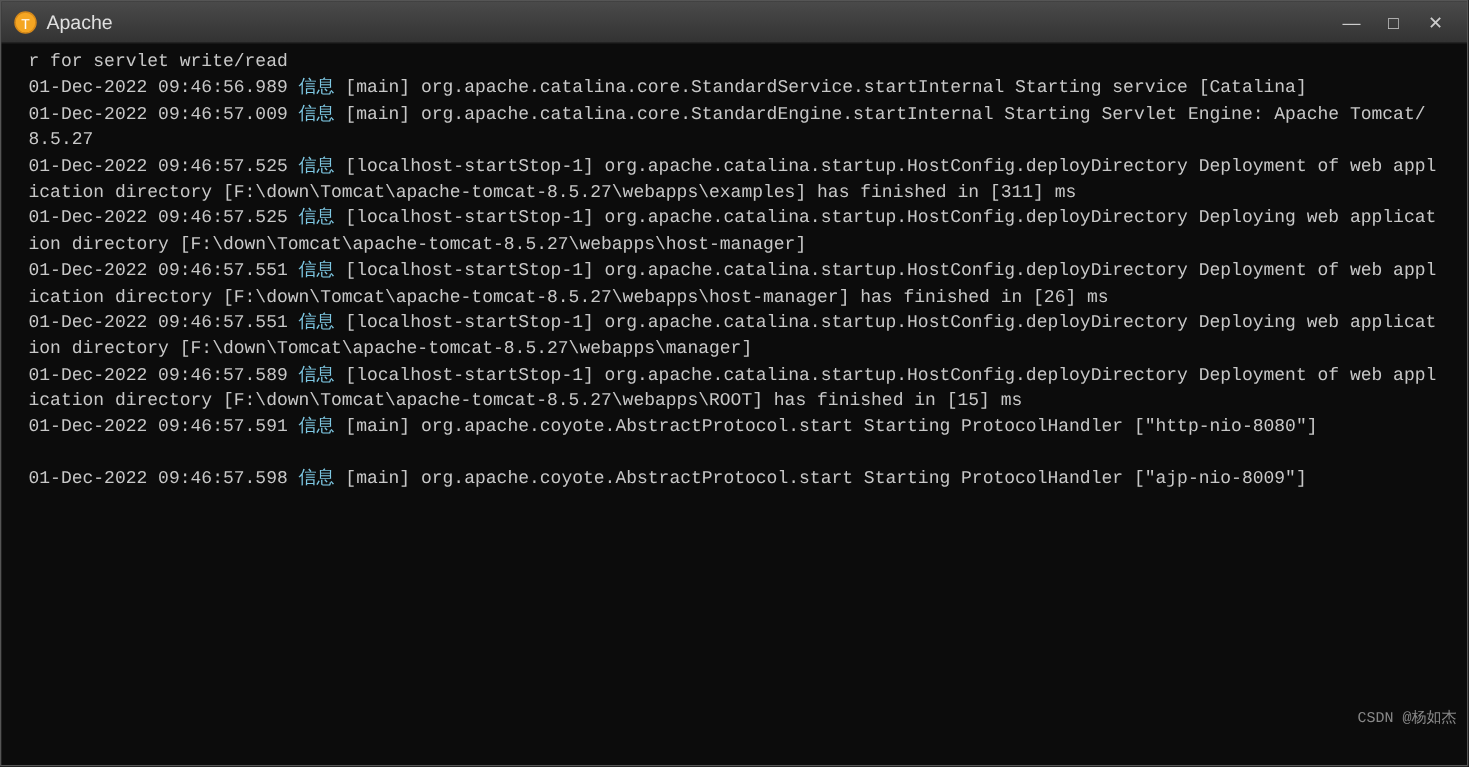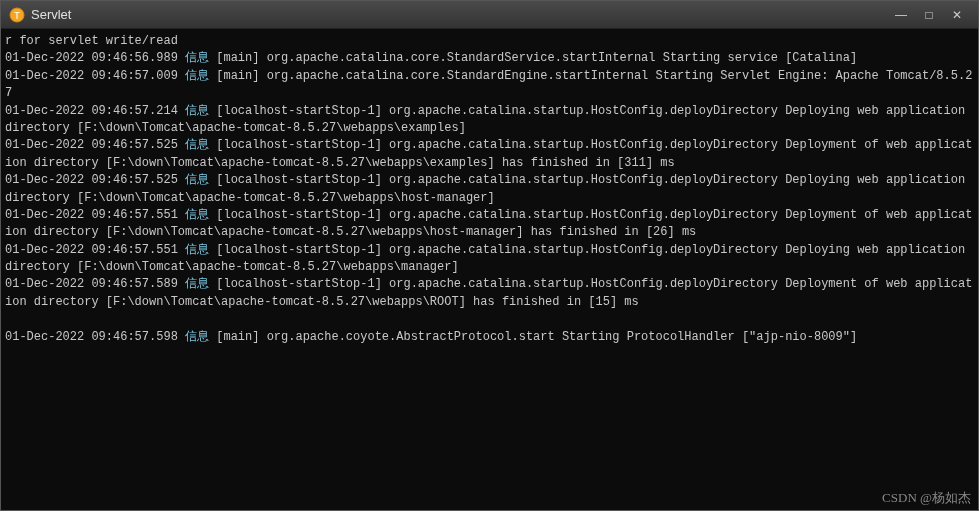--- a/index.html
+++ b/index.html
@@ -67,69 +67,69 @@
       align-items: center;
       justify-content: center;
       font-family: 'Segoe UI', Arial, sans-serif;
     }
 
     .console-area {
       flex: 1;
       background: #0c0c0c;
       overflow-y: auto;
       overflow-x: hidden;
-      padding: 4px 4px;
+      padding: 4px 18px;
       font-family: 'Courier New', Courier, monospace;
       font-size: 12px;
       line-height: 1.45;
       color: #c8c8c8;
     }
 
     .log-line {
       white-space: pre-wrap;
       word-break: break-all;
       color: #c8c8c8;
     }
 
     .watermark {
       position: absolute;
-      bottom: 4px;
+      bottom: 26px;
       right: 8px;
       color: #888;
-      font-size: 13px;
-      font-family: Liberation Serif, serif;
+      font-size: 10px;
+      font-family: Liberation Mono, monospace;
     }
   </style>
 </head>
 <body>
 
 <div class="window">
   <div class="title-bar">
     <div class="title-bar-icon">
       <svg width="16" height="16" viewBox="0 0 16 16">
         <circle cx="8" cy="8" r="7" fill="#f5a623" stroke="#d4881a" stroke-width="1"></circle>
         <text x="8" y="12" text-anchor="middle" font-size="10" fill="#fff">T</text>
       </svg>
     </div>
-    <span class="title-bar-text">Servlet</span>
+    <span class="title-bar-text">Apache</span>
     <div class="title-bar-controls">
       <button class="title-bar-btn minimize">—</button>
       <button class="title-bar-btn maximize">□</button>
       <button class="title-bar-btn close">✕</button>
     </div>
   </div>
 
   <div class="console-area" id="console-area">
   <div class="log-line">r for servlet write/read</div>
       <div class="log-line">01-Dec-2022 09:46:56.989 <span style="color:#7ec8e3;">信息</span> [main] org.apache.catalina.core.StandardService.startInternal Starting service [Catalina]</div>
       <div class="log-line">01-Dec-2022 09:46:57.009 <span style="color:#7ec8e3;">信息</span> [main] org.apache.catalina.core.StandardEngine.startInternal Starting Servlet Engine: Apache Tomcat/8.5.27</div>
-      <div class="log-line">01-Dec-2022 09:46:57.214 <span style="color:#7ec8e3;">信息</span> [localhost-startStop-1] org.apache.catalina.startup.HostConfig.deployDirectory Deploying web application directory [F:\down\Tomcat\apache-tomcat-8.5.27\webapps\examples]</div>
       <div class="log-line">01-Dec-2022 09:46:57.525 <span style="color:#7ec8e3;">信息</span> [localhost-startStop-1] org.apache.catalina.startup.HostConfig.deployDirectory Deployment of web application directory [F:\down\Tomcat\apache-tomcat-8.5.27\webapps\examples] has finished in [311] ms</div>
       <div class="log-line">01-Dec-2022 09:46:57.525 <span style="color:#7ec8e3;">信息</span> [localhost-startStop-1] org.apache.catalina.startup.HostConfig.deployDirectory Deploying web application directory [F:\down\Tomcat\apache-tomcat-8.5.27\webapps\host-manager]</div>
       <div class="log-line">01-Dec-2022 09:46:57.551 <span style="color:#7ec8e3;">信息</span> [localhost-startStop-1] org.apache.catalina.startup.HostConfig.deployDirectory Deployment of web application directory [F:\down\Tomcat\apache-tomcat-8.5.27\webapps\host-manager] has finished in [26] ms</div>
       <div class="log-line">01-Dec-2022 09:46:57.551 <span style="color:#7ec8e3;">信息</span> [localhost-startStop-1] org.apache.catalina.startup.HostConfig.deployDirectory Deploying web application directory [F:\down\Tomcat\apache-tomcat-8.5.27\webapps\manager]</div>
       <div class="log-line">01-Dec-2022 09:46:57.589 <span style="color:#7ec8e3;">信息</span> [localhost-startStop-1] org.apache.catalina.startup.HostConfig.deployDirectory Deployment of web application directory [F:\down\Tomcat\apache-tomcat-8.5.27\webapps\ROOT] has finished in [15] ms</div>
+      <div class="log-line">01-Dec-2022 09:46:57.591 <span style="color:#7ec8e3;">信息</span> [main] org.apache.coyote.AbstractProtocol.start Starting ProtocolHandler ["http-nio-8080"]</div>
       <div class="log-line">&nbsp;</div>
       <div class="log-line">01-Dec-2022 09:46:57.598 <span style="color:#7ec8e3;">信息</span> [main] org.apache.coyote.AbstractProtocol.start Starting ProtocolHandler ["ajp-nio-8009"]</div>
     </div>
 </div>
 
 <div class="watermark">CSDN @杨如杰</div>
 
 </body></html>

